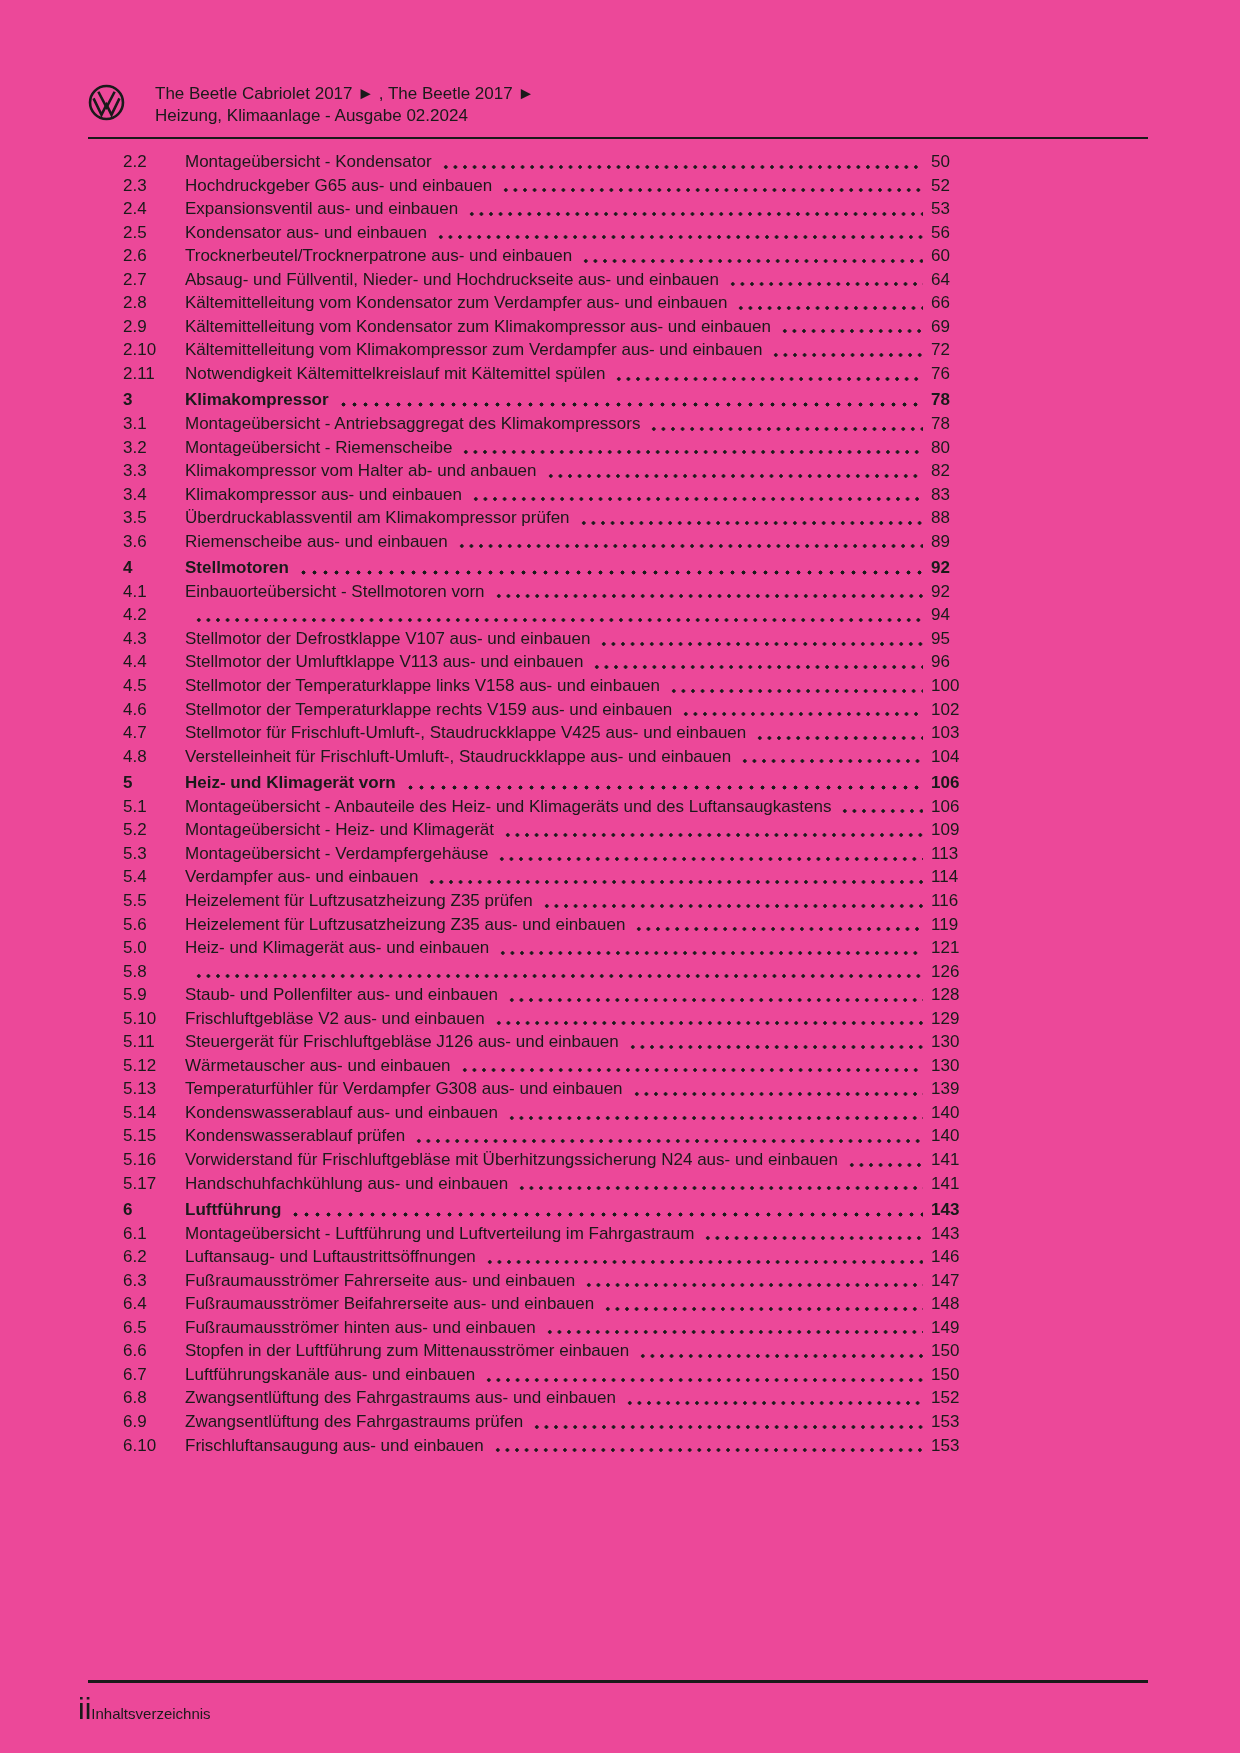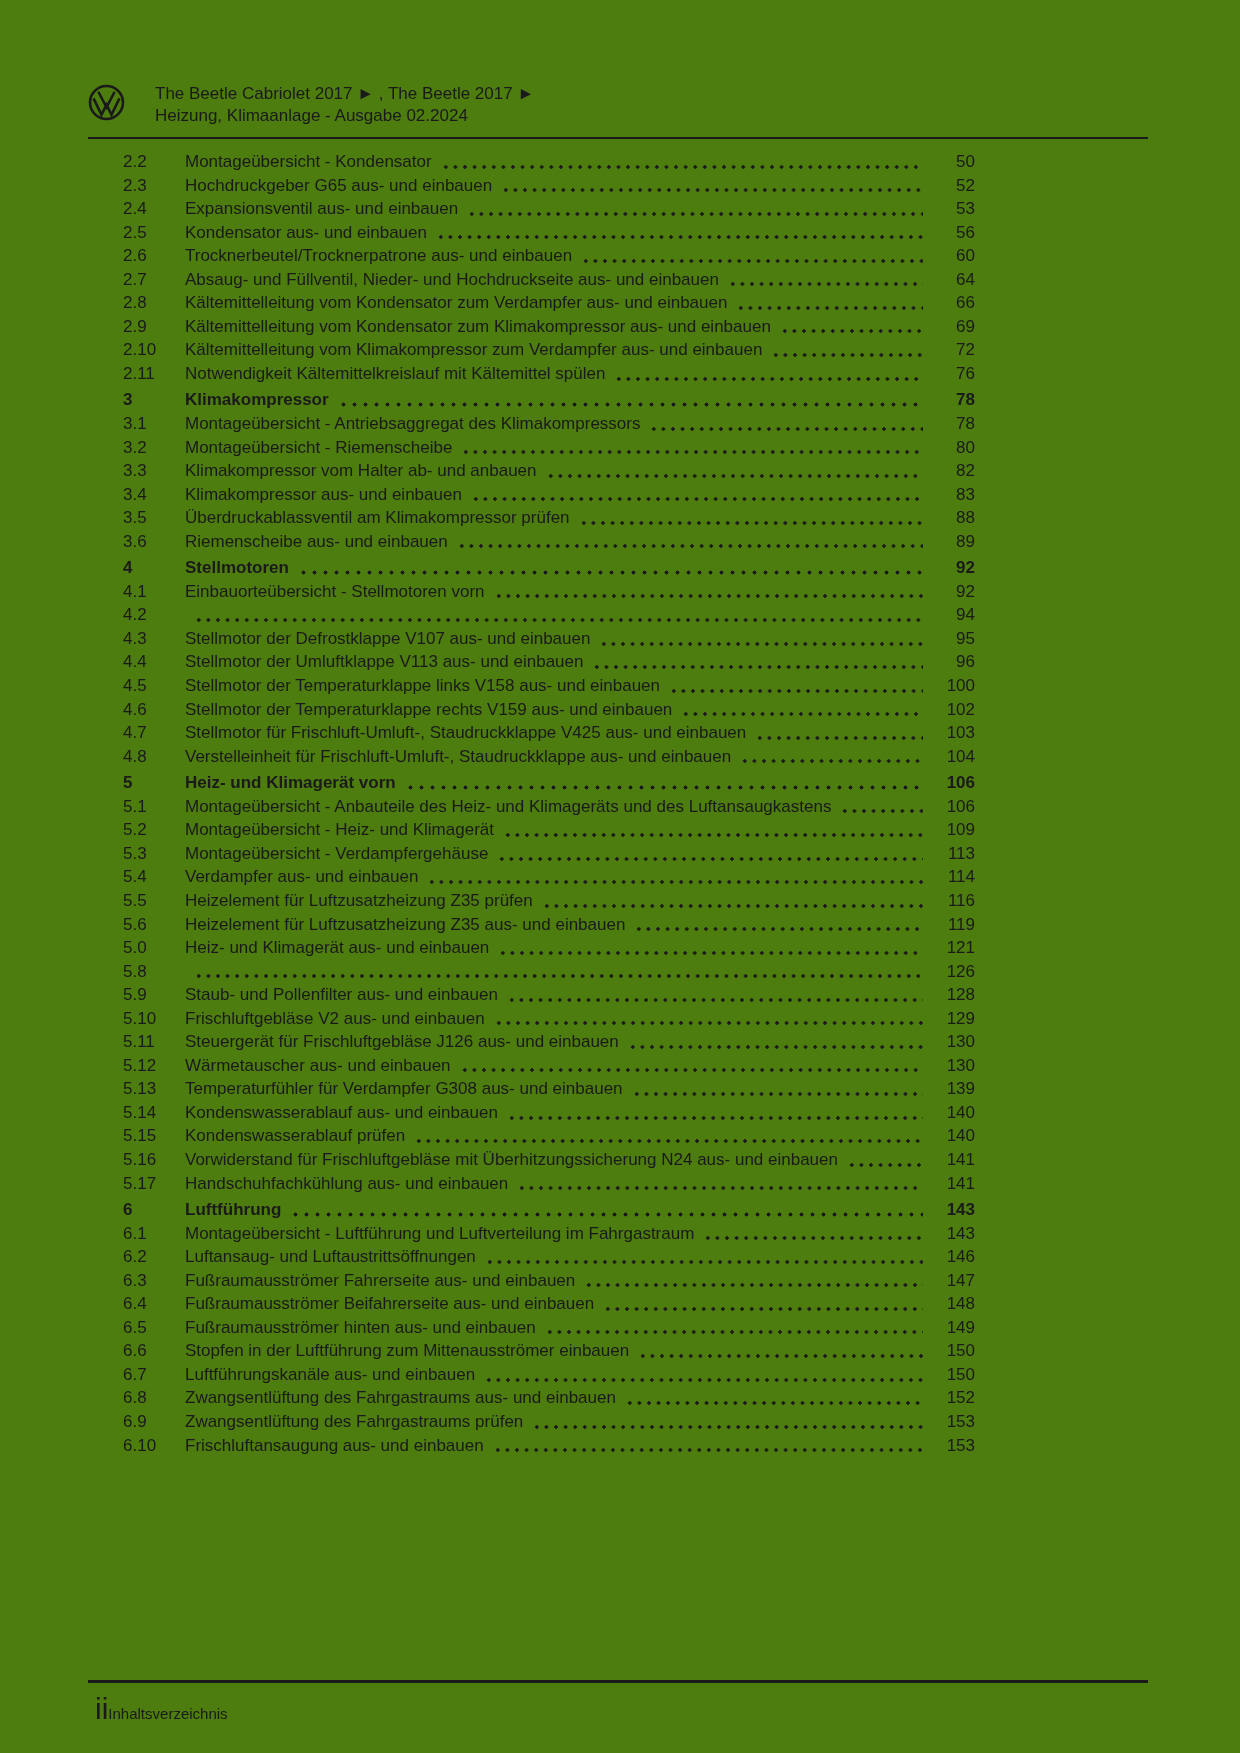--- a/index.html
+++ b/index.html
@@ -4,21 +4,21 @@
 <style>
   html, body {
     margin: 0;
     padding: 0;
     background: #ffffff;
   }
   .page {
     position: relative;
     width: 1240px;
     height: 1753px;
-    background: #4d7c0f;
+    background: #ec4899;
     color: #1a1a1a;
     font-family: "Liberation Sans", "DejaVu Sans", sans-serif;
     overflow: hidden;
   }
   .hdr {
     position: absolute;
     top: 83px;
     left: 88px;
     right: 92px;
     display: flex;
@@ -84,25 +84,24 @@
     background-position: left calc(100% - 2.3px);
   }
   .row.bold .dots {
     background-image: radial-gradient(circle, #1a1a1a 1.8px, transparent 2.2px);
     background-size: 11px 11px;
     background-position: left calc(100% - 1.6px);
   }
   .pagenum {
     flex: none;
     min-width: 44px;
-    text-align: right;
   }
   .ftr {
     position: absolute;
-    left: 95px;
+    left: 78px;
     top: 1692px;
     display: flex;
     align-items: baseline;
   }
   .folio {
     font-size: 30px;
     line-height: 34px;
   }
   .ftr-label {
     font-size: 15px;

